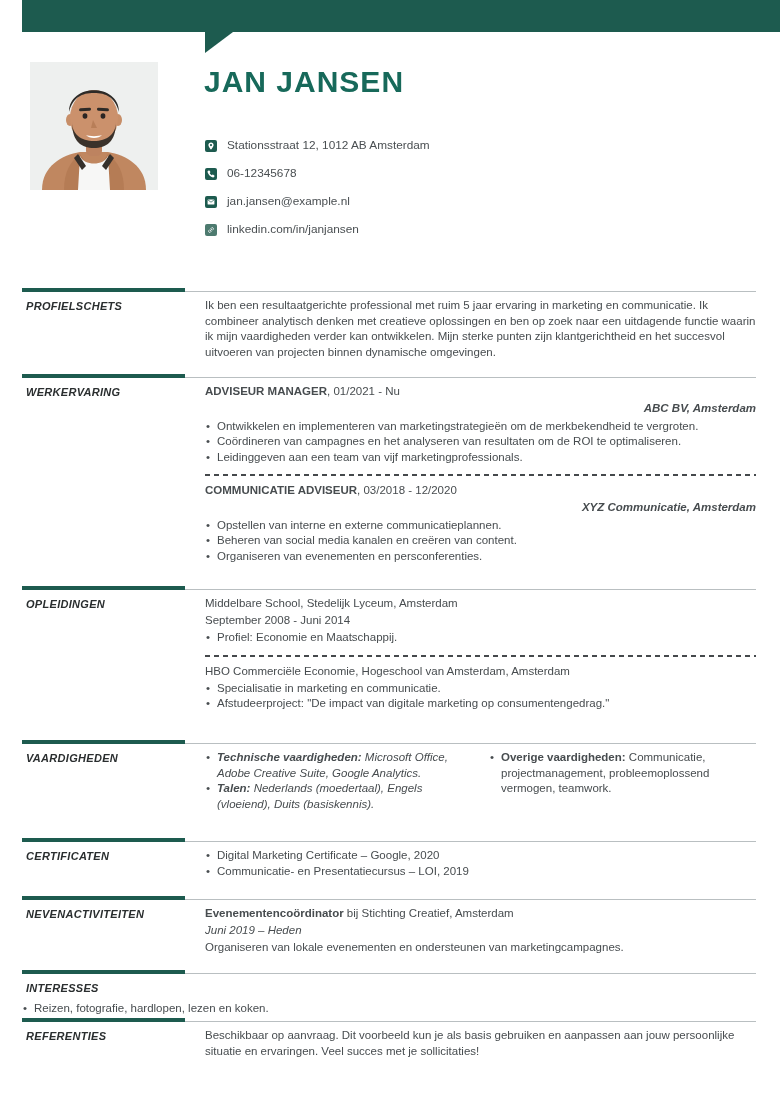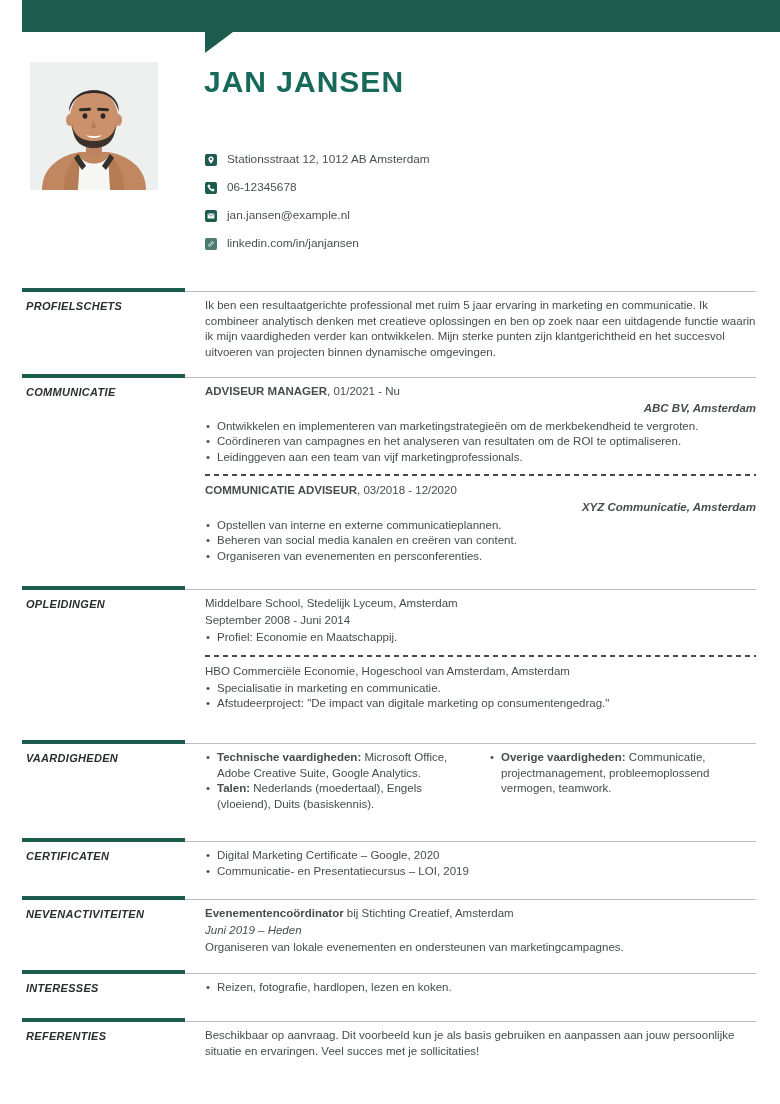--- a/index.html
+++ b/index.html
@@ -21,21 +21,21 @@
   }
 
   
   .header{position:relative;height:288px;}
   .topbar{position:absolute;left:22px;right:0;top:0;height:32px;background:var(--teal);}
   .flag{position:absolute;left:205px;top:32px;width:28px;height:21px;background:var(--teal);
         clip-path:polygon(0 0,100% 0,0 100%);}
   .photo{position:absolute;left:30px;top:62px;width:128px;height:128px;overflow:hidden;}
   .name{position:absolute;left:204px;top:64px;font-size:30px;line-height:36px;font-weight:bold;
         letter-spacing:1px;color:var(--teal-title);}
-  .contact{position:absolute;left:205px;top:132px;margin-top:14px;}
+  .contact{position:absolute;left:205px;top:132px;}
   .contact-row{display:flex;align-items:center;height:28px;}
   .contact-icon{width:12px;height:12px;border-radius:2px;background:var(--teal);
         display:flex;align-items:center;justify-content:center;flex:none;margin-right:10px;}
   .contact-icon svg{display:block;}
   .contact-text{color:#4a4f52;font-size:11.8px;}
 
   
   .sheet{padding:0 24px 0 22px;}
   .rule{position:relative;height:4px;}
   .rule-line{position:absolute;left:0;right:0;bottom:0;height:1px;background:var(--line);}
@@ -44,33 +44,33 @@
   .label-col{width:183px;flex:none;padding:8px 6px 0 4px;font-style:italic;}
   .section-label{font-size:11px;font-weight:bold;letter-spacing:.3px;color:var(--label);line-height:13px;}
   .content-col{flex:1;padding-top:6px;}
 
   .sec-profile{min-height:82px;}
   .sec-experience{min-height:208px;}
   .sec-education{min-height:150px;}
   .sec-skills{min-height:94px;}
   .sec-certificates{min-height:54px;}
   .sec-activities{min-height:70px;}
-  .sec-interests{min-height:44px;}
+  .sec-interests{min-height:44px;flex-direction:column;}
 
   .b{font-weight:bold;}
   .bi{font-weight:bold;font-style:italic;text-align:right;}
   .i{font-style:italic;}
   .line{margin-bottom:1.5px;}
   .job-company{margin-bottom:2px;}
   .bullet{position:relative;padding-left:12px;margin-bottom:0;}
   .bullet::before{content:"\2022";position:absolute;left:1px;top:0;}
   .dashed{height:2px;margin:9px 0 7px;
     background:repeating-linear-gradient(90deg,var(--dash) 0 5px,transparent 5px 9px);}
   .skills{display:flex;}
-  .skills-col1{width:272px;flex:none;}
+  .skills-col1{width:272px;flex:none;font-style:italic;}
   .skills-col2{flex:1;margin-left:12px;}
 </style>
 </head>
 <body>
 
 <div class="header">
   <div class="topbar"></div>
   <div class="flag"></div>
 
   <div class="photo">
@@ -162,21 +162,21 @@
       <p>Ik ben een resultaatgerichte professional met ruim 5 jaar ervaring in marketing en communicatie. Ik combineer analytisch denken met creatieve oplossingen en ben op zoek naar een uitdagende functie waarin ik mijn vaardigheden verder kan ontwikkelen. Mijn sterke punten zijn klantgerichtheid en het succesvol uitvoeren van projecten binnen dynamische omgevingen.</p>
     </div>
   </div>
 
   <div class="rule">
       <span class="rule-line"></span>
       <span class="rule-accent"></span>
     </div>
   <div class="section sec-experience">
     <div class="label-col">
-        <div class="section-label">COMMUNICATIE</div>
+        <div class="section-label">WERKERVARING</div>
       </div>
     <div class="content-col">
       <div>
         <div class="line"><span class="b">ADVISEUR MANAGER</span><span>, 01/2021 - Nu</span></div>
         <div class="bi job-company">ABC BV, Amsterdam</div>
         <div class="bullet">Ontwikkelen en implementeren van marketingstrategieën om de merkbekendheid te vergroten.</div>
         <div class="bullet">Coördineren van campagnes en het analyseren van resultaten om de ROI te optimaliseren.</div>
         <div class="bullet">Leidinggeven aan een team van vijf marketingprofessionals.</div>
       </div>
       <div class="dashed"></div>

